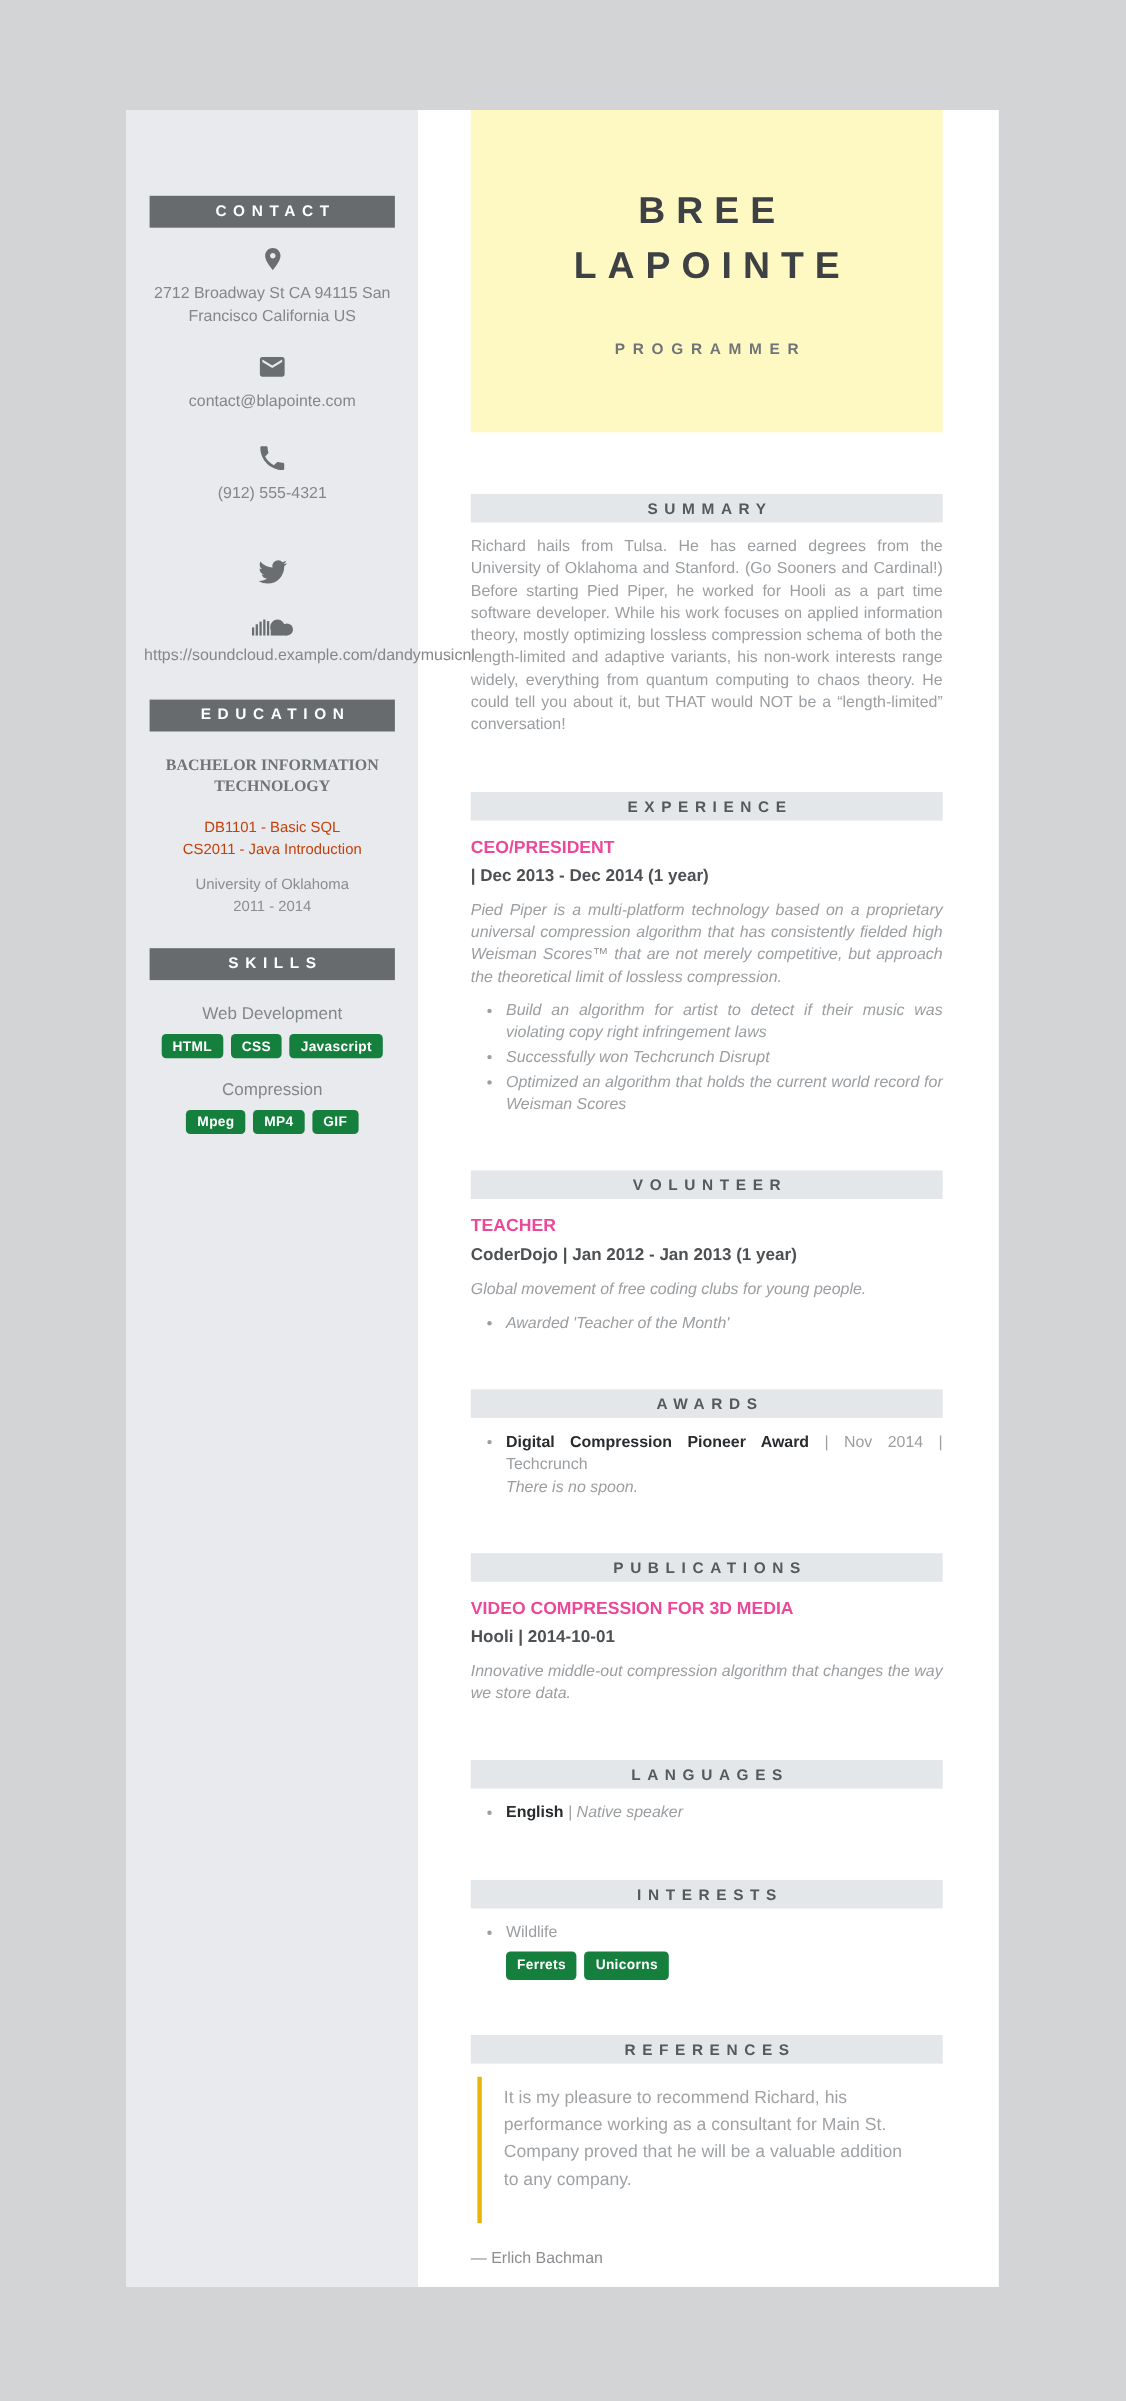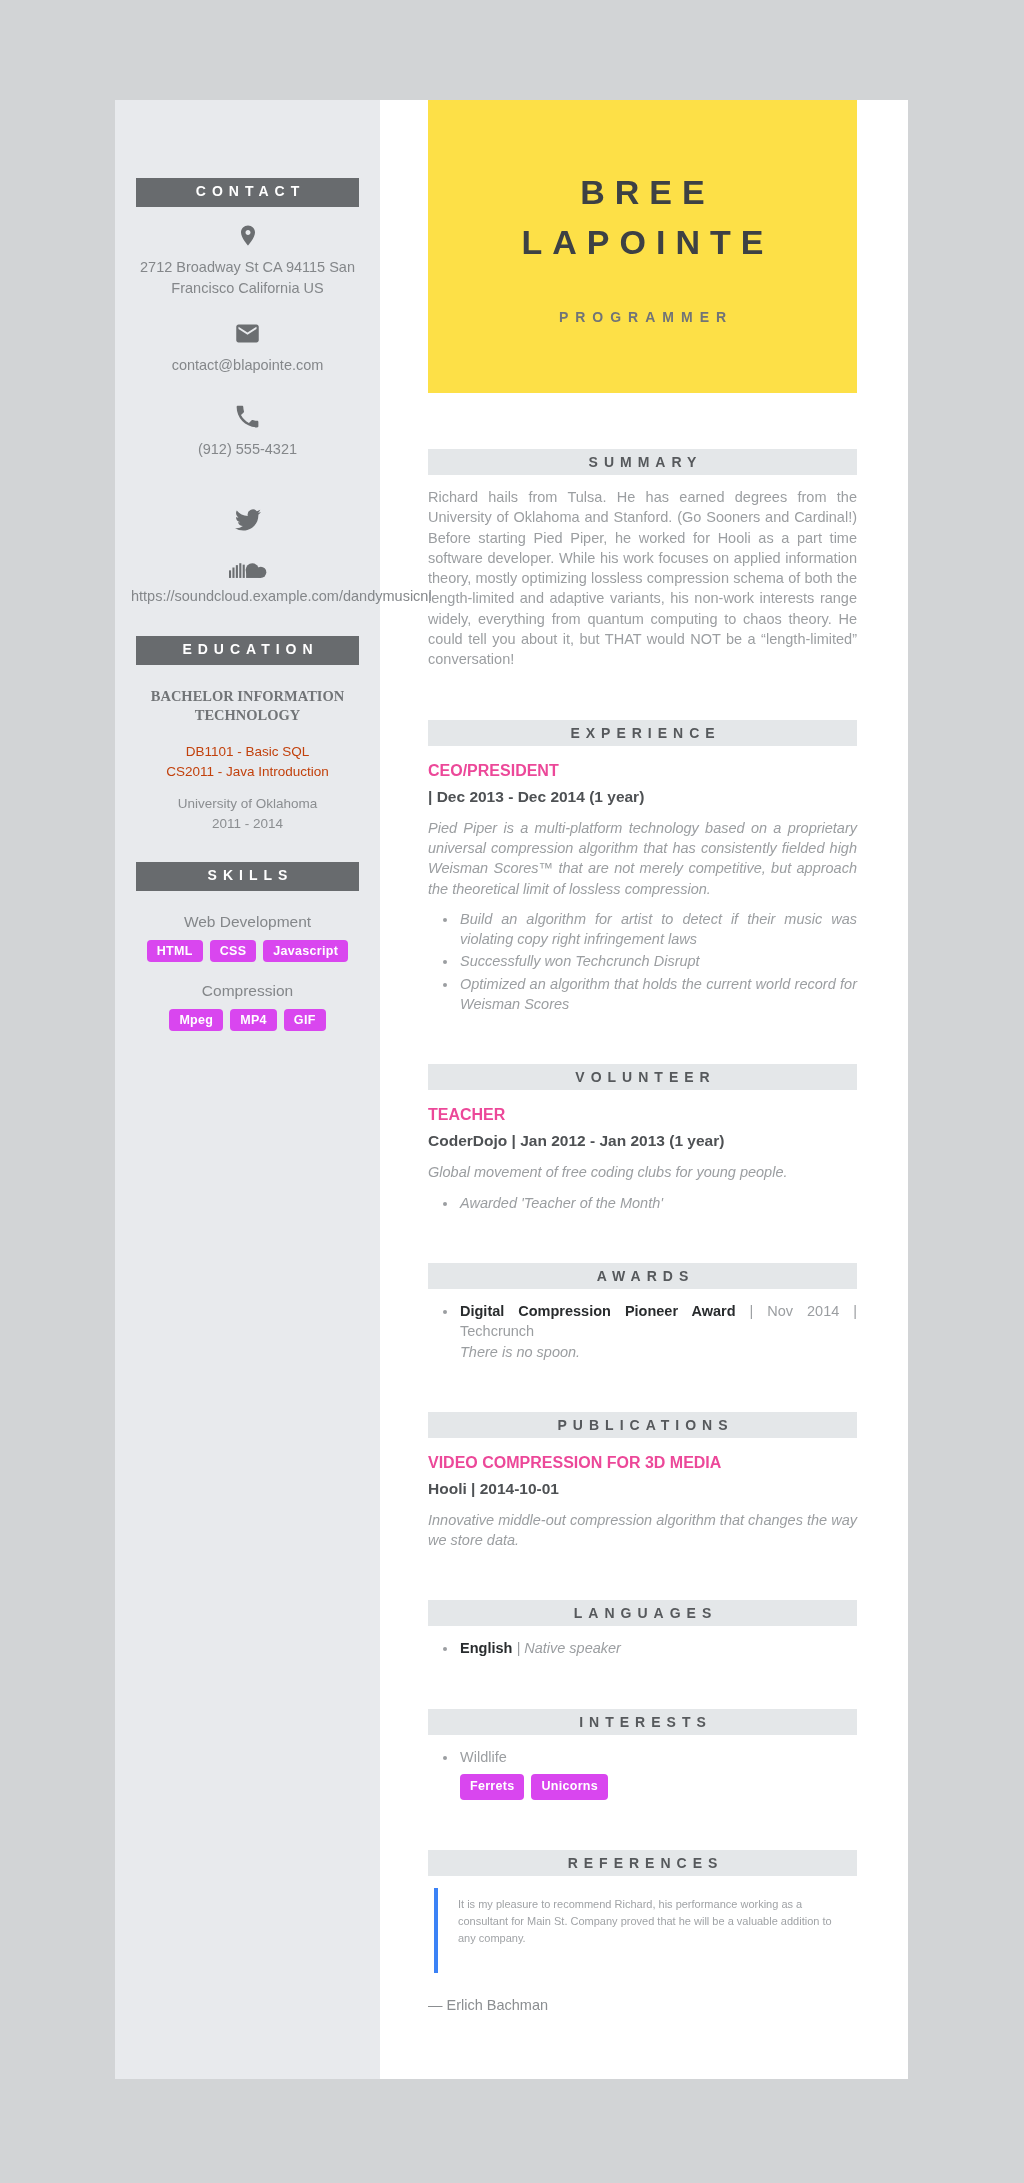--- a/index.html
+++ b/index.html
@@ -33,27 +33,27 @@
   }
   .icn{fill:#6b6e71;}
   .edu-band,.skills-band{margin-top:29px;}
   .edu-degree{margin:22px 26px 0;font-size:14.5px;font-weight:bold;color:#717477;line-height:1.35;font-family:Liberation Serif, serif;}
   .edu-courses{margin:16px 0 0;font-size:13.5px;color:#c2410c;line-height:1.45;}
   .edu-school{margin:13px 0 0;font-size:13.5px;color:#8b8e91;line-height:1.45;}
   .skill-group-name{margin:22px 0 0;font-size:15.5px;color:#84878a;text-align:center;}
   .sg-2{margin-top:20px;}
   .tag-row{margin-top:9px;display:flex;justify-content:center;gap:7px;}
   .tag{
-    background:#d946ef;color:#ffffff;font-size:12.5px;font-weight:bold;
+    background:#15803d;color:#ffffff;font-size:12.5px;font-weight:bold;
     padding:4px 10px;border-radius:4px;letter-spacing:.3px;
   }
   
   .main{flex:1;padding:0 51px 0 48px;}
   .hero{
-    height:293px;background:#fde047;margin-bottom:56px;
+    height:293px;background:#fef9c3;margin-bottom:56px;
     display:flex;flex-direction:column;align-items:center;justify-content:center;
   }
   .hero-name{
     margin:0;padding:0 38px 0 48px;text-align:center;
     font-size:34px;font-weight:bold;letter-spacing:10px;color:#3d4144;line-height:1.45;
   }
   .hero-role{
     margin:42px 0 0;font-size:14px;font-weight:bold;letter-spacing:7px;
     color:#717477;padding-left:7px;
   }
@@ -73,23 +73,23 @@
     margin-bottom:2px;padding-left:2px;
   }
   ul.blist.tight{margin-top:0;}
   li.ital-li{font-style:italic;}
   .b-strong{font-weight:bold;color:#292c2e;}
   .b-gray{color:#9b9ea1;}
   .b-note{font-style:italic;display:block;}
   .b-meta-ital{font-style:italic;color:#9b9ea1;}
   .interest-tags{margin-top:7px;display:flex;justify-content:flex-start;gap:7px;}
   blockquote.ref-quote{
-    margin:8px 0 0 6px;border-left:4px solid #3b82f6;
+    margin:8px 0 0 6px;border-left:4px solid #eab308;
     padding:8px 24px 26px 20px;
-    font-size:11px;color:#a0a3a6;line-height:1.55;text-align:left;
+    font-size:16px;color:#a0a3a6;line-height:1.55;text-align:left;
   }
   .signature{margin:24px 0 0;font-size:14.5px;color:#8b8e91;}
 </style>
 </head>
 <body>
 
 <div class="card">
 
   <aside class="sidebar">
 

